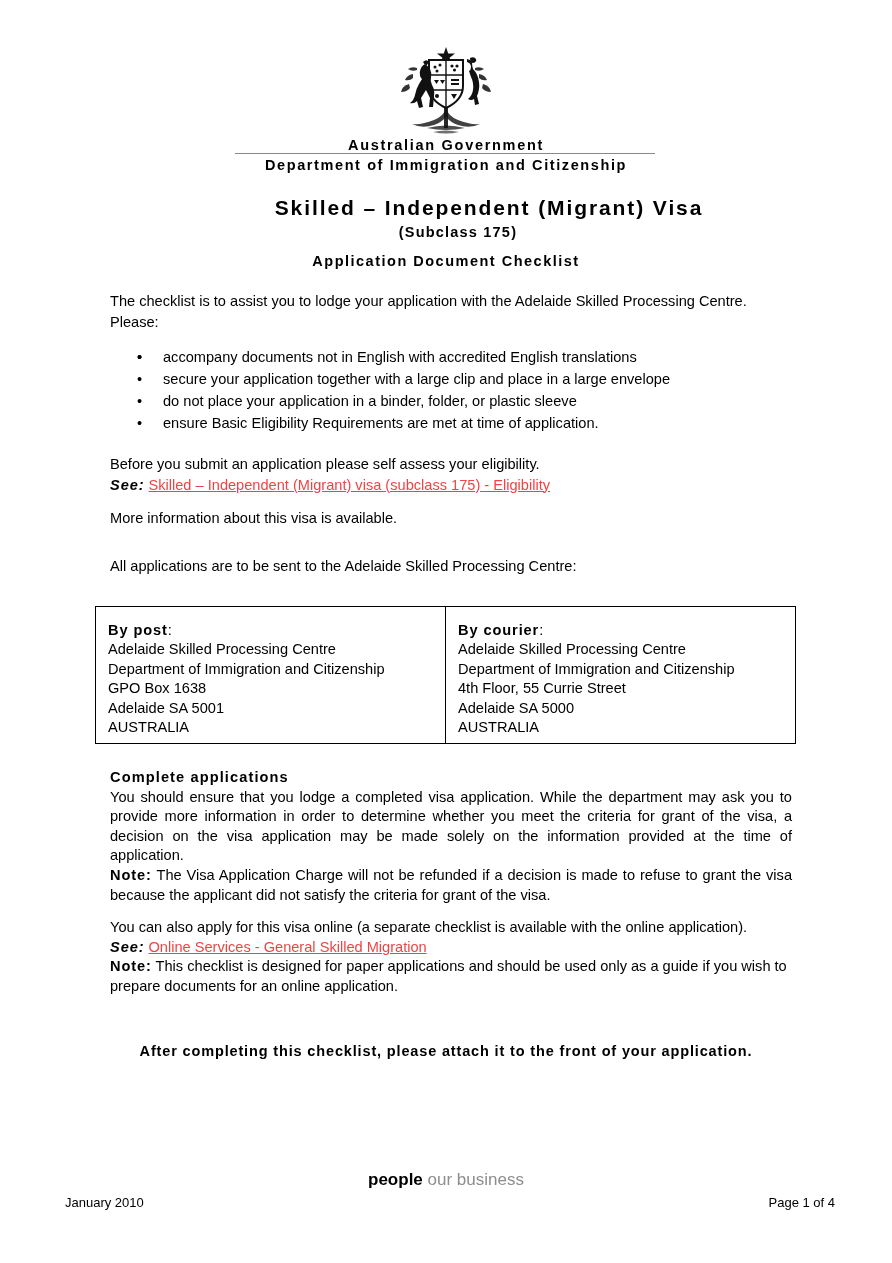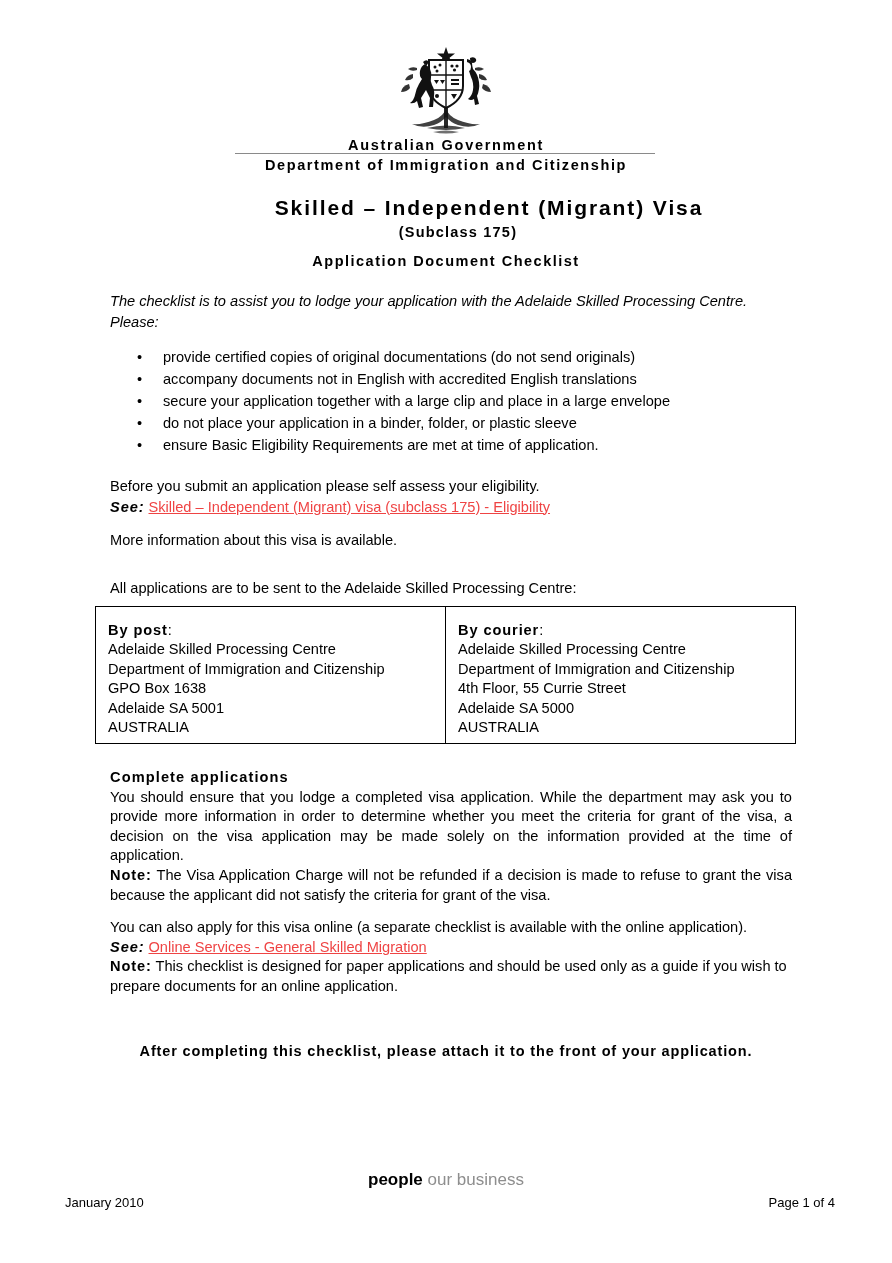--- a/index.html
+++ b/index.html
@@ -98,21 +98,21 @@
   .content {
     position: absolute;
     left: 110px;
     top: 291px;
     width: 682px;
     font-size: 14.6px;
     line-height: 20.5px;
   }
   p { margin: 0; }
 
-  .intro { margin-bottom: 8px; font-style: italic; }
+  .intro { margin-bottom: 8px; }
 
   ul.bullets {
     list-style: none;
     margin: 14px 0 0 0;
     padding: 0;
   }
   ul.bullets li {
     position: relative;
     padding-left: 53px;
     line-height: 22px;
@@ -298,21 +298,20 @@
   <div class="doc-subtitle">(Subclass 175)</div>
   <div class="doc-subtitle2">Application Document Checklist</div>
 
   <div class="content">
 
     <p class="intro">The checklist is to assist you to lodge your application with the Adelaide Skilled Processing Centre. Please:</p>
 
     <ul class="bullets">
       <li>
         <span class="dot">•</span>
-        <span>provide certified copies of original documentations (do not send originals)</span>
       </li>
       <li>
         <span class="dot">•</span>
         <span>accompany documents not in English with accredited English translations</span>
       </li>
       <li>
         <span class="dot">•</span>
         <span>secure your application together with a large clip and place in a large envelope</span>
       </li>
       <li>

